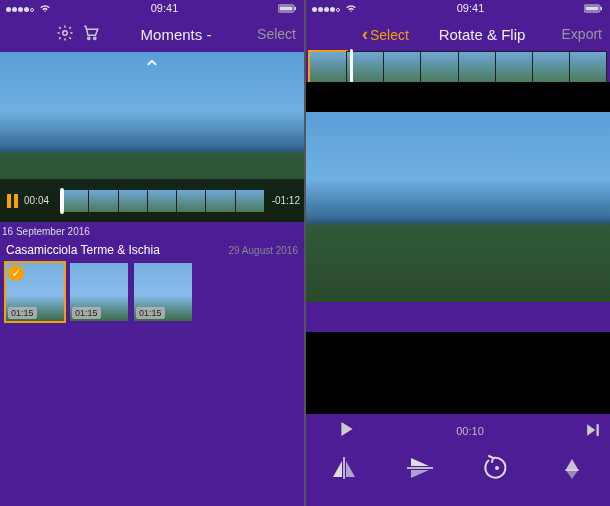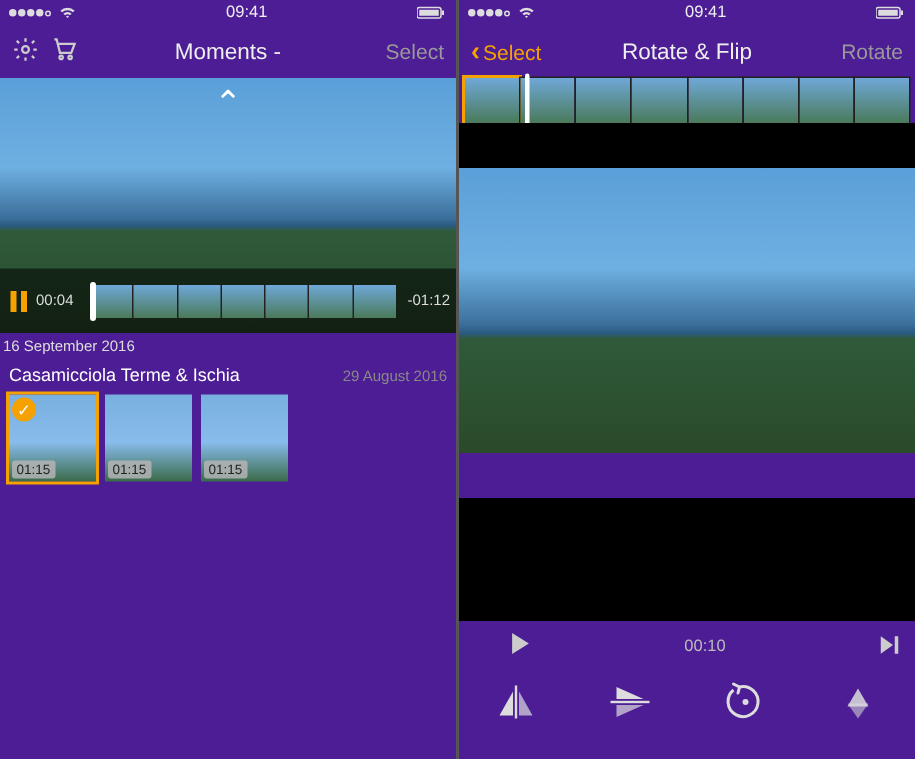--- a/index.html
+++ b/index.html
@@ -41,20 +41,21 @@
   .wifi svg, .batt svg { display:block; }
 
   
   .nav {
     height: 36px;
     display:flex;
     align-items:center;
     padding: 0 8px;
     font-size:14px;
     color:#bbb;
+    margin-left:48px;
   }
   .nav .title { flex:1;text-align:center;font-size:15px;color:#eee; }
   .nav .nav-btn { font-size:14px;color:#999;min-width:48px; }
   .nav .nav-btn.right-align { text-align:right; }
   .nav .gear, .nav .cart { color:#ccc; }
   .nav .back-chevron { color:#f5a100;font-size:18px;font-weight:600;margin-right:2px; }
   .nav .back-label { color:#f5a100;font-size:14px; }
 
   
   .preview {
@@ -254,21 +255,21 @@
           <rect x="16.5" y="3" width="1.5" height="3" fill="#ddd"></rect>
         </svg>
     </span>
   </div>
 
   <div class="nav">
     <span class="nav-btn">
       <span class="back-chevron">‹</span><span class="back-label">Select</span>
     </span>
     <span class="title">Rotate &amp; Flip</span>
-    <span class="nav-btn right-align">Rotate</span>
+    <span class="nav-btn right-align">Export</span>
   </div>
 
   <div class="filmstrip2">
     <div class="f sel"></div>
     <div class="f"></div>
     <div class="f"></div>
     <div class="f"></div>
     <div class="f"></div>
     <div class="f"></div>
     <div class="f"></div>

